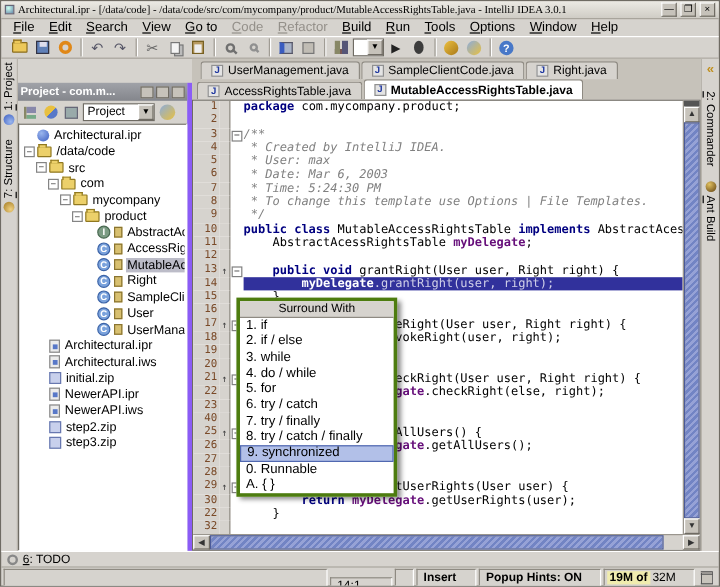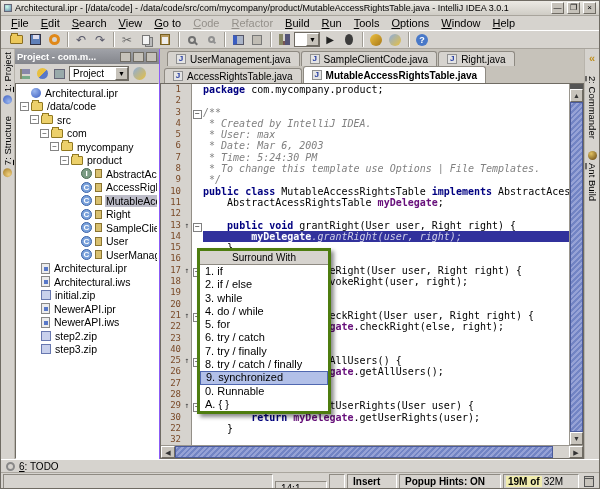--- a/index.html
+++ b/index.html
@@ -5,21 +5,21 @@
   html,body{margin:0;padding:0;background:#888;}
   *{box-sizing:border-box;}
   #app{position:relative;width:600px;height:489px;margin:0 auto;background:#d6d3ce;
        font-family:"Liberation Sans",sans-serif;font-size:11px;color:#000;
        border:1px solid #6f6b63;overflow:hidden;}
 
   
   .titlebar{height:15px;display:flex;align-items:center;gap:3px;padding:0 3px;
             background:linear-gradient(#eceae4,#cfccc5);border-bottom:1px solid #a8a49c;}
   .win-icon{width:8px;height:8px;background:radial-gradient(circle at 35% 30%,#cfe,#68a);border:1px solid #667;flex:none;}
-  .title-text{flex:1;font-size:9px;white-space:nowrap;overflow:hidden;}
+  .title-text{flex:1;font-size:9px;white-space:nowrap;overflow:hidden;font-family:Liberation Serif, serif;}
   .win-btn{width:13px;height:12px;flex:none;background:#c6c2ba;border:1px solid;
            border-color:#fff #6f6b63 #6f6b63 #fff;font-size:8px;line-height:10px;text-align:center;}
 
   
   .menubar{display:flex;align-items:center;height:14px;padding:0 4px;}
   .menu-item{padding:0 6px;font-size:11px;white-space:nowrap;}
   .menu-item.disabled{color:#94908a;}
 
   
   .toolbar{display:flex;align-items:center;height:19px;padding:0 3px;
@@ -63,21 +63,21 @@
   .vtab{display:flex;align-items:center;gap:3px;font-size:9.5px;white-space:nowrap;}
   .vtab-left{writing-mode:vertical-rl;transform:rotate(180deg);}
   .vtab-right{writing-mode:vertical-rl;}
   .mini-ic{width:9px;height:9px;border-radius:50%;flex:none;}
   .mi-project{background:radial-gradient(circle at 35% 30%,#9ab6ee,#3a5cc0);}
   .mi-structure{background:radial-gradient(circle at 35% 30%,#f0d080,#a07820);}
   .mi-ant{background:radial-gradient(circle at 35% 30%,#e0c060,#604010);}
   .chevrons{color:#c09020;font-weight:bold;font-size:11px;}
 
   
-  .project-panel{width:145px;flex:none;display:flex;flex-direction:column;border-right:1px solid #8b5cf6;}
+  .project-panel{width:145px;flex:none;display:flex;flex-direction:column;border-right:4px solid #8b5cf6;margin-top:20px;}
   .pp-header{height:15px;background:linear-gradient(#a0a2a8,#84868c);color:#fff;font-weight:bold;
              font-size:9.5px;display:flex;align-items:center;gap:2px;padding:0 2px;}
   .pp-title{flex:1;white-space:nowrap;overflow:hidden;}
   .pp-hbtn{width:11px;height:10px;background:#c6c2ba;border:1px solid #6f6b63;color:#222;
            font-size:7px;line-height:8px;text-align:center;flex:none;}
   .pp-toolbar{height:19px;display:flex;align-items:center;gap:3px;padding:0 3px;}
   .pp-tbtn{width:14px;height:14px;display:flex;align-items:center;justify-content:center;}
   .pp-combo{width:60px;height:15px;background:#fff;border:1px solid #6f6b63;display:flex;align-items:center;
             justify-content:space-between;padding-left:3px;font-size:10px;}
   .pp-combo .cbtn{width:13px;height:13px;background:#c6c2ba;border:1px solid;border-color:#fff #6f6b63 #6f6b63 #fff;
@@ -121,21 +121,21 @@
   .crow{display:flex;height:11.3px;}
   .lnum{width:22px;flex:none;background:#d6d3ce;color:#7a4a28;text-align:right;padding-right:2px;font-size:9px;line-height:11.3px;}
   .lmark{width:9px;flex:none;background:#d6d3ce;border-right:1px solid #938f87;color:#444;font-size:8px;line-height:11px;text-align:center;}
   .lfold{width:11px;flex:none;text-align:center;}
   .foldbox{display:inline-block;width:9px;height:9px;border:1px solid #808080;background:#fff;color:#333;
            font-size:8px;line-height:6px;}
   .ltext{flex:1;min-width:0;overflow:hidden;white-space:pre;}
   .kw{color:#000080;font-weight:bold;} .cm{color:#808080;font-style:italic;}
   .fld{color:#660e7a;font-weight:bold;} .pl{color:#000;}
   .crow.sel .ltext{background:#31319c;}
-  .crow.sel .pl,.crow.sel .kw{color:#cfcfe8;font-weight:normal;font-style:italic;}
+  .crow.sel .pl,.crow.sel .kw{color:#cfcfe8;font-weight:normal;}
   .crow.sel .fld{color:#fff;}
   .vscroll{width:14px;flex:none;display:flex;flex-direction:column;background:#d6d3ce;border-left:1px solid #9a968e;}
   .sbtn{height:13px;flex:none;background:#c8c4bc;border:1px solid;border-color:#fff #6f6b63 #6f6b63 #fff;
         font-size:7px;line-height:11px;text-align:center;color:#333;}
   .sbtn.h{width:14px;height:100%;}
   .stripe-mark{height:5px;background:#555;flex:none;}
   .thumb{background:repeating-linear-gradient(135deg,#96a2d6 0 2px,#7284c4 2px 4px);border:1px solid #4a5a9a;}
   .vthumb{flex:1;}
   .hscroll{height:13px;flex:none;display:flex;background:#d6d3ce;border-top:1px solid #9a968e;}
   .hthumb{flex:1;}

